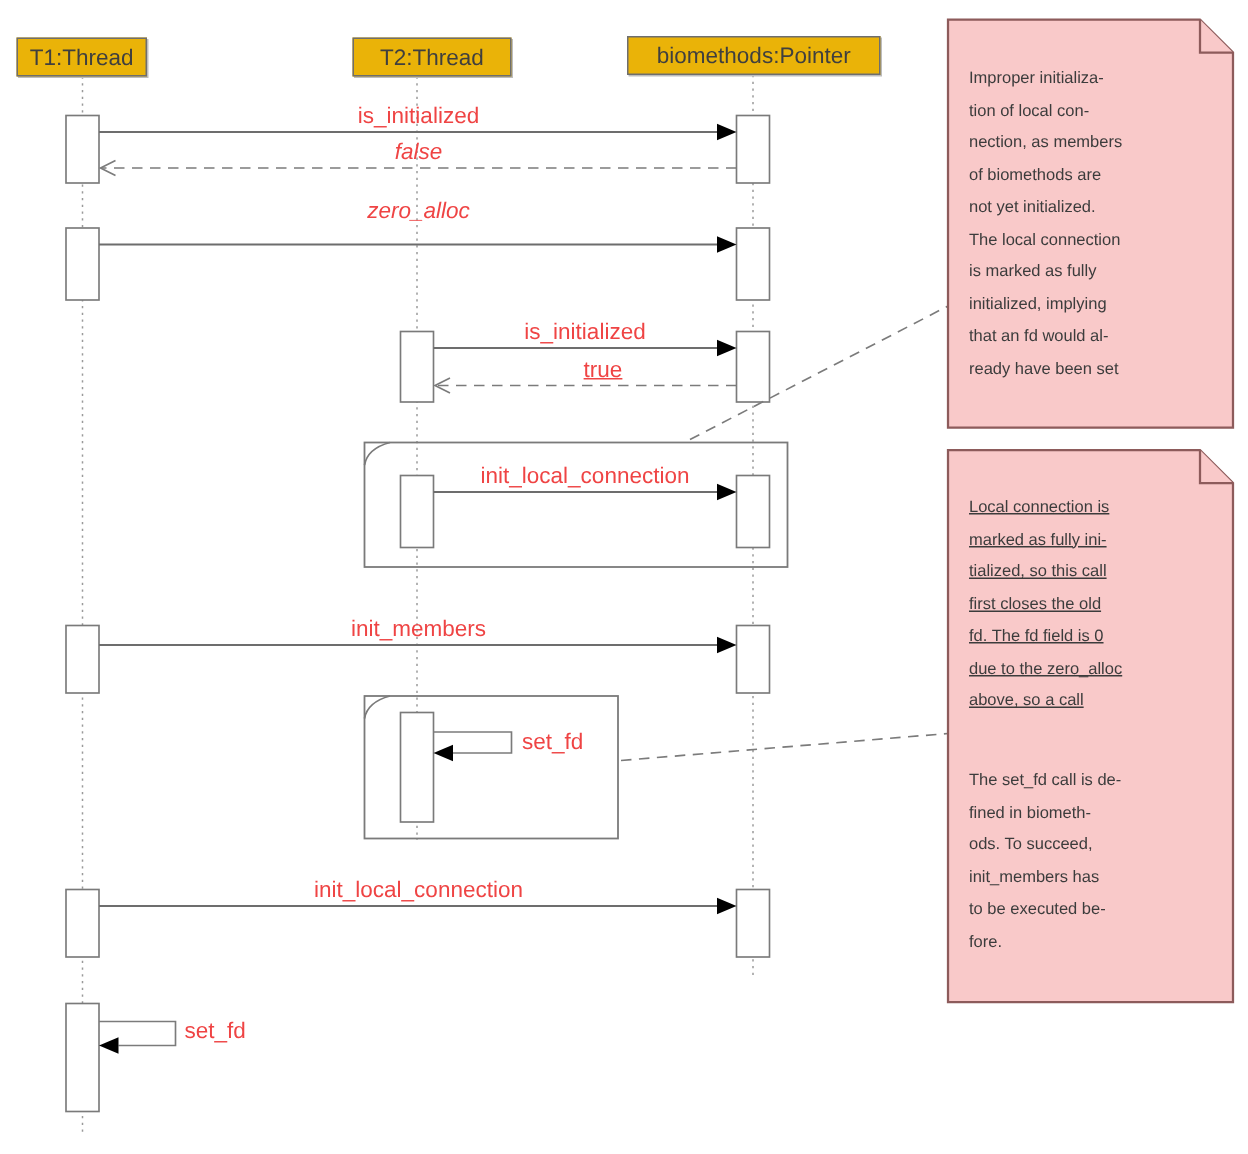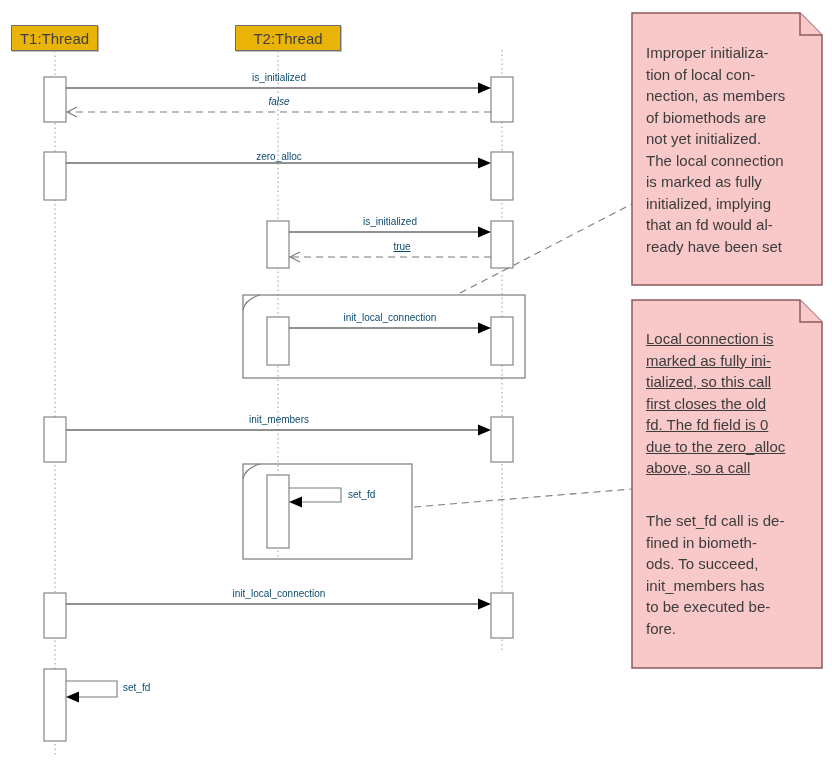--- a/index.html
+++ b/index.html
@@ -8,26 +8,26 @@
     font-family:"Liberation Sans",sans-serif;color:#3f3f3f;overflow:hidden;
   }
   svg.layer{position:absolute;left:0;top:0;width:832px;height:769px;}
   .hdr{
     position:absolute;height:26px;box-sizing:border-box;
     display:flex;align-items:center;justify-content:center;
     background:#eab308;border:1px solid #6e6e6e;box-shadow:1px 1px 0 #bdbdbd;
     font-size:15px;white-space:nowrap;
   }
   .mlabel{
-    position:absolute;font-size:10px;line-height:18px;white-space:nowrap;
-    color:#0c4a6e;
+    position:absolute;font-size:15px;line-height:18px;white-space:nowrap;
+    color:#ef4444;
   }
   .center{transform:translateX(-50%);}
   .notetext{
-    position:absolute;width:172px;font-size:15px;line-height:21.5px;
+    position:absolute;width:172px;font-size:11px;line-height:21.5px;
     white-space:pre-line;color:#3c3c3c;
   }
   .codeline{position:absolute;font-size:15.5px;line-height:21.5px;white-space:nowrap;color:#3c3c3c;}
   .mono{font-family:"DejaVu Sans Mono",monospace;font-weight:bold;font-size:14px;}
 </style>
 </head>
 <body>
 
 <div class="canvas">
 
@@ -104,24 +104,25 @@
     <g fill="#f9c9c9" stroke="#8d5b5b" stroke-width="1.5" stroke-linejoin="miter">
       <polygon points="632,13 800,13 822,35 822,285 632,285"></polygon>
       <path d="M800,13 L800,35 L822,35"></path>
       <polygon points="632,300 800,300 822,322 822,668 632,668"></polygon>
       <path d="M800,300 L800,322 L822,322"></path>
     </g>
   </svg>
 
   <div class="hdr" style="left:11px;top:25px;width:87px;">T1:Thread</div>
   <div class="hdr" style="left:235px;top:25px;width:106px;">T2:Thread</div>
+  <div class="hdr" style="left:418px;top:24px;width:169px;">biomethods:Pointer</div>
 
   <div class="mlabel center" style="left:279px;top:69px;">is_initialized</div>
   <div class="mlabel center" style="left:279px;top:93px;font-style:italic;">false</div>
-  <div class="mlabel center" style="left:279px;top:148px;">zero_alloc</div>
+  <div class="mlabel center" style="left:279px;top:132px;font-style:italic;">zero_alloc</div>
   <div class="mlabel center" style="left:390px;top:213px;">is_initialized</div>
   <div class="mlabel center" style="left:402px;top:238px;text-decoration:underline;">true</div>
   <div class="mlabel center" style="left:390px;top:309px;">init_local_connection</div>
   <div class="mlabel center" style="left:279px;top:411px;">init_members</div>
   <div class="mlabel" style="left:348px;top:486px;">set_fd</div>
   <div class="mlabel center" style="left:279px;top:585px;">init_local_connection</div>
   <div class="mlabel" style="left:123px;top:679px;">set_fd</div>
 
   <div class="notetext" style="left:646px;top:42px;">Improper initializa-
 tion of local con-

